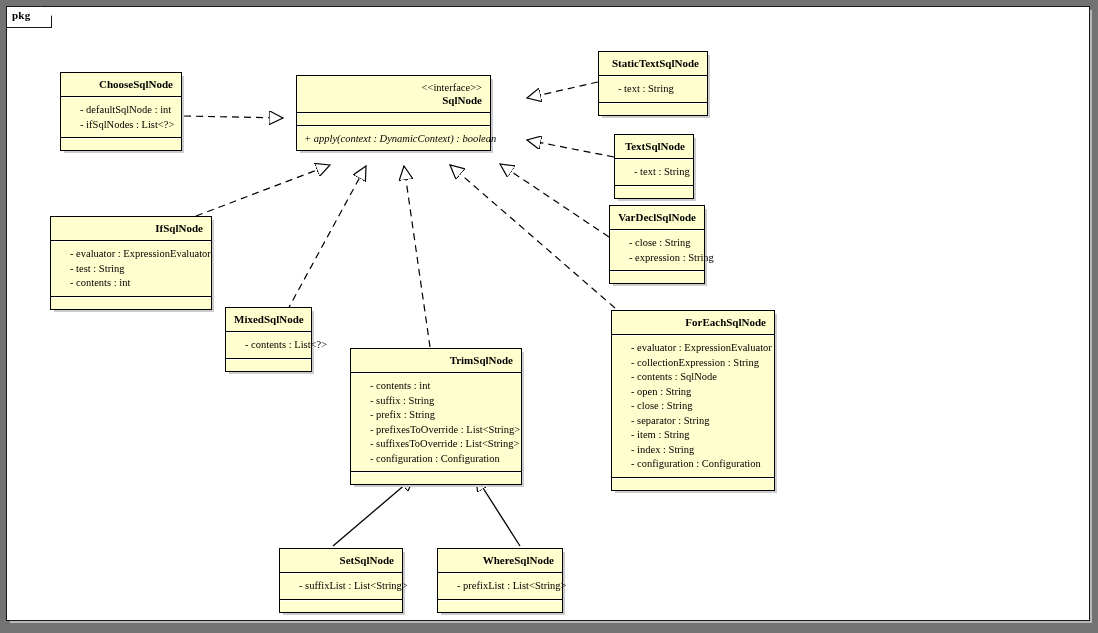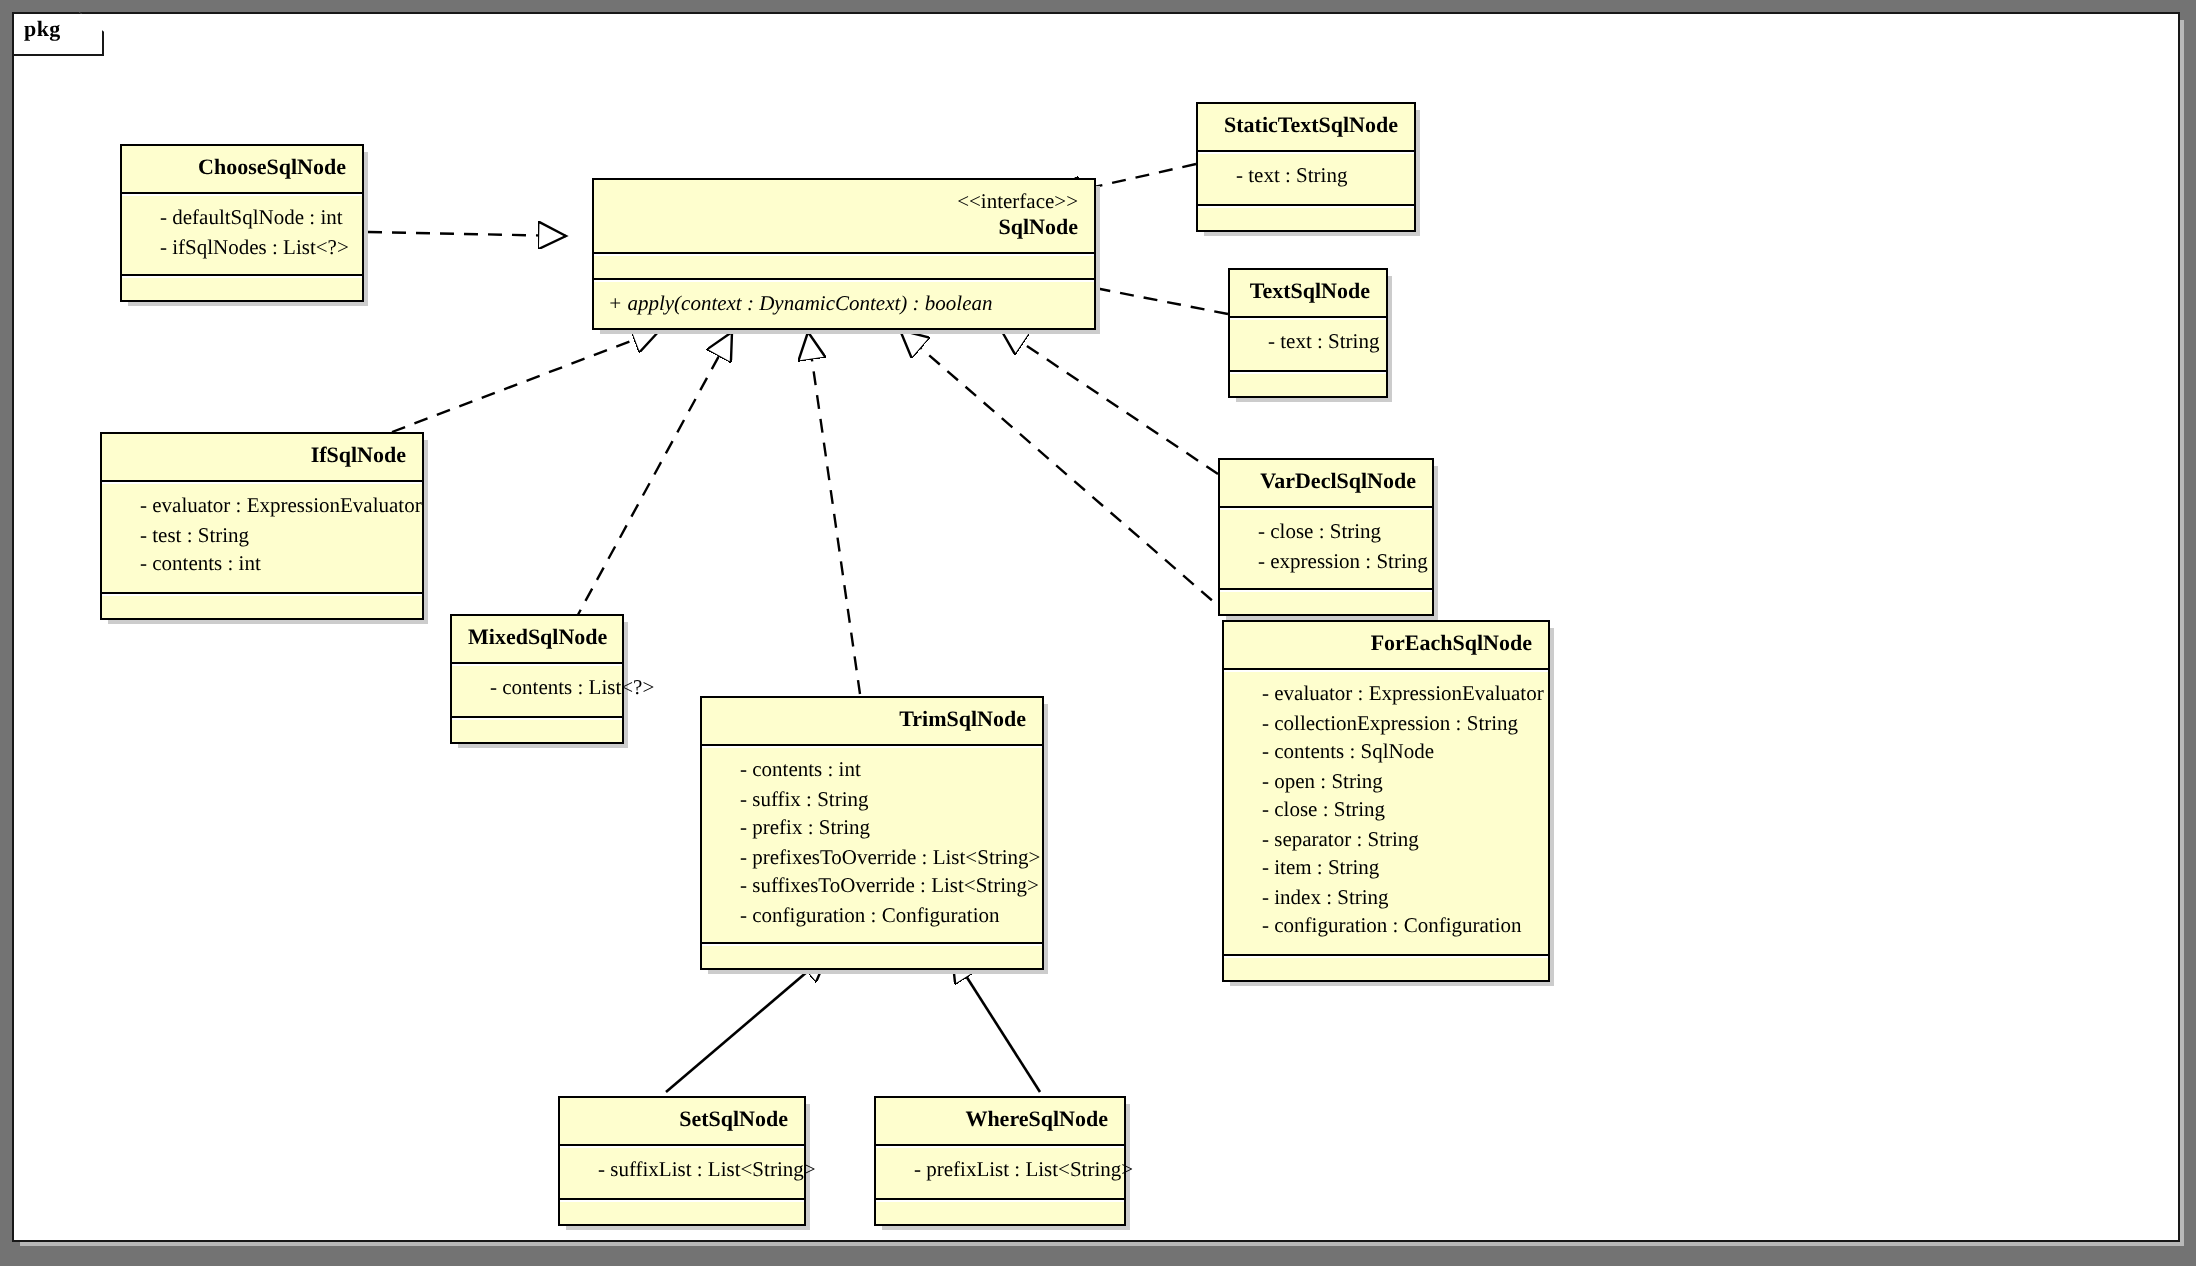--- a/index.html
+++ b/index.html
@@ -176,21 +176,21 @@
     <div class="cls-head">ChooseSqlNode</div>
     <div class="sep"></div>
     <div class="cls-body">
       <div class="attr">- defaultSqlNode : int</div>
       <div class="attr">- ifSqlNodes : List&lt;?&gt;</div>
     </div>
     <div class="sep"></div>
     <div class="cls-body empty"></div>
   </div>
 
-  <div class="cls" style="left:296px; top:89px; width:252px;">
+  <div class="cls" style="left:296px; top:75px; width:195px;">
     <div class="cls-head">
       <span class="stereo">&lt;&lt;interface&gt;&gt;</span>
       <span>SqlNode</span>
     </div>
     <div class="sep"></div>
     <div class="cls-body empty"></div>
     <div class="sep"></div>
     <div class="meth">+ apply(context : DynamicContext) : boolean</div>
   </div>
 
@@ -219,21 +219,21 @@
     <div class="sep"></div>
     <div class="cls-body">
       <div class="attr">- evaluator : ExpressionEvaluator</div>
       <div class="attr">- test : String</div>
       <div class="attr">- contents : int</div>
     </div>
     <div class="sep"></div>
     <div class="cls-body empty"></div>
   </div>
 
-  <div class="cls" style="left:609px; top:229px; width:108px;">
+  <div class="cls" style="left:609px; top:205px; width:96px;">
     <div class="cls-head">VarDeclSqlNode</div>
     <div class="sep"></div>
     <div class="cls-body">
       <div class="attr">- close : String</div>
       <div class="attr">- expression : String</div>
     </div>
     <div class="sep"></div>
     <div class="cls-body empty"></div>
   </div>
 

